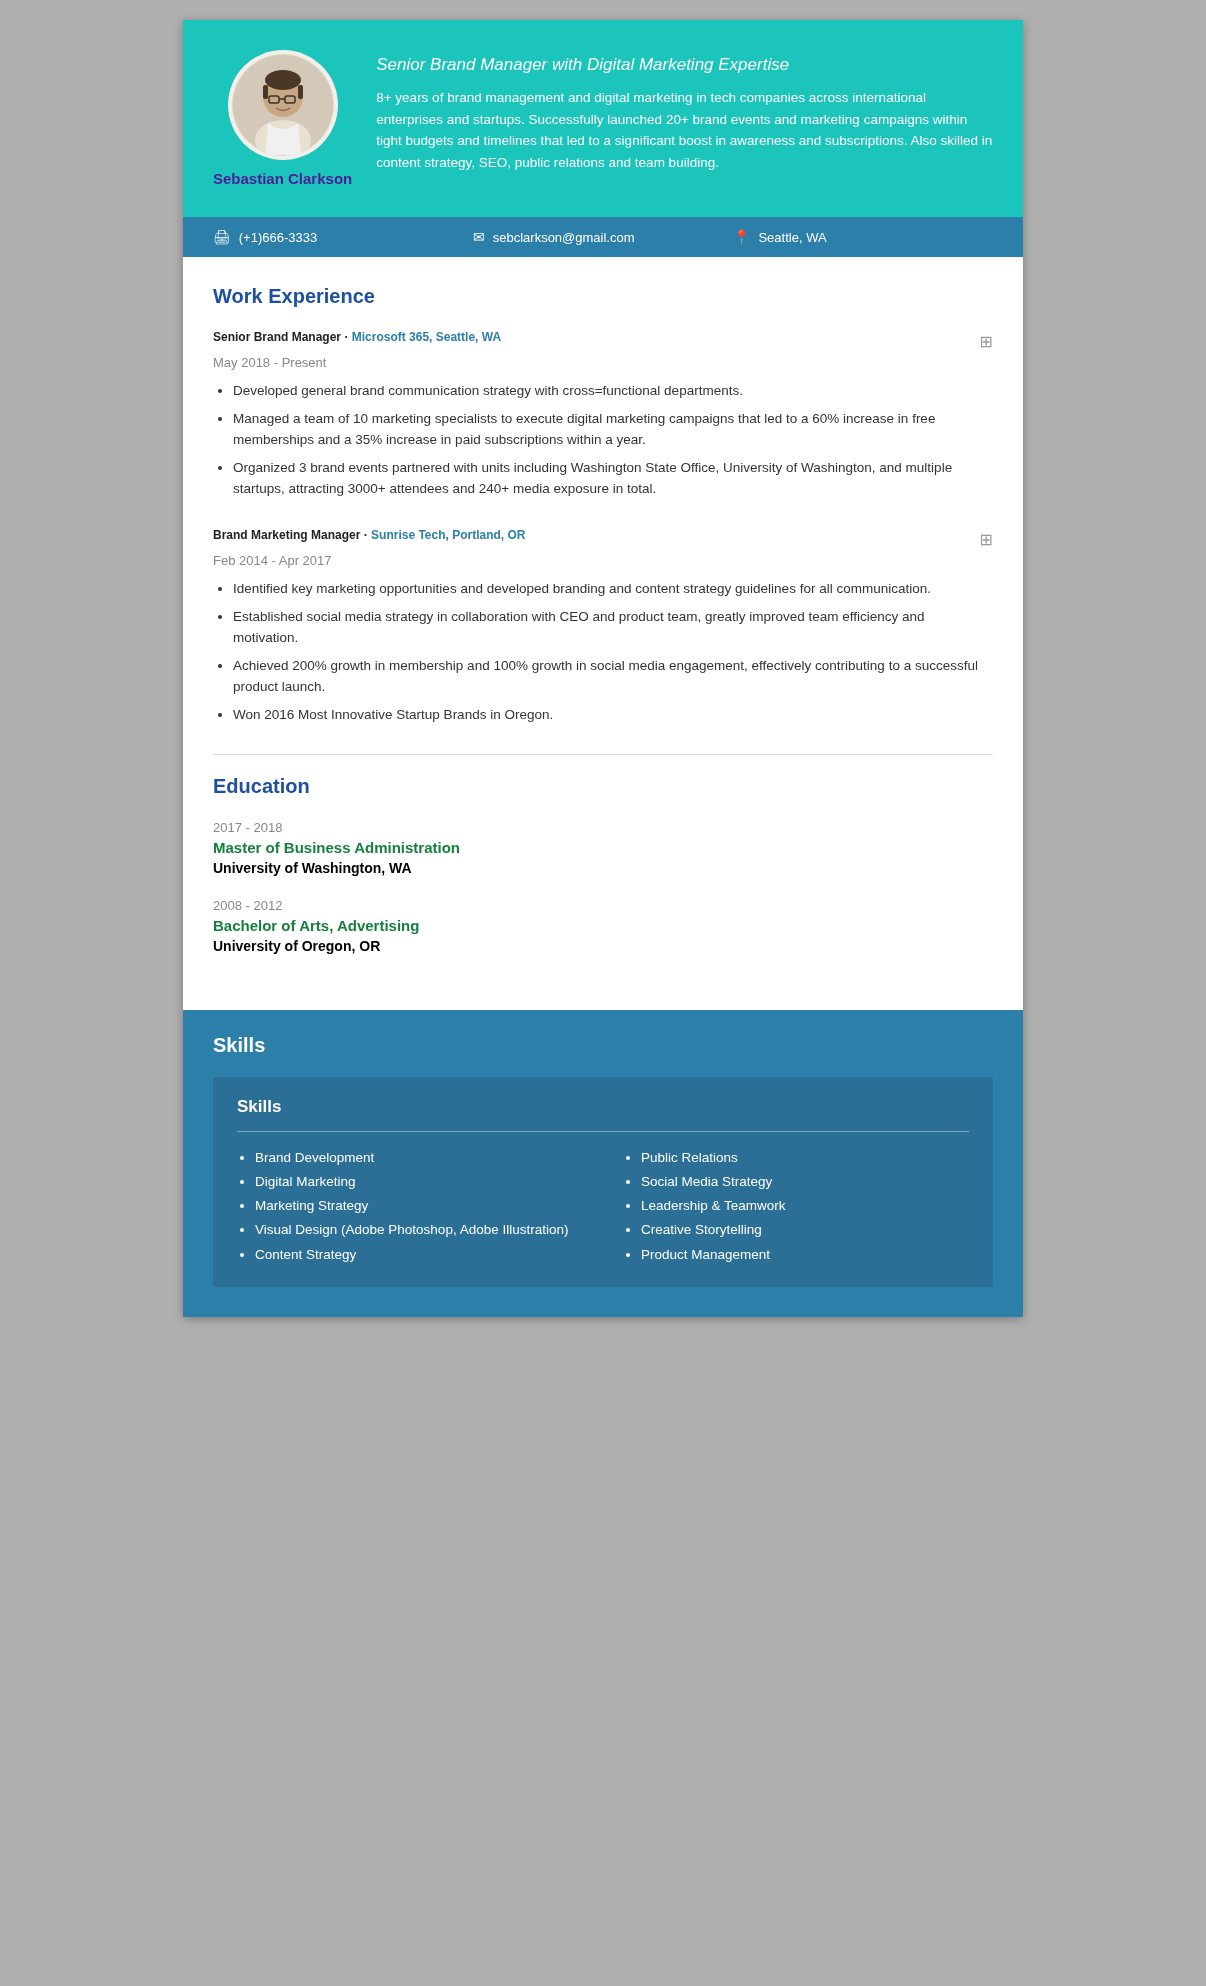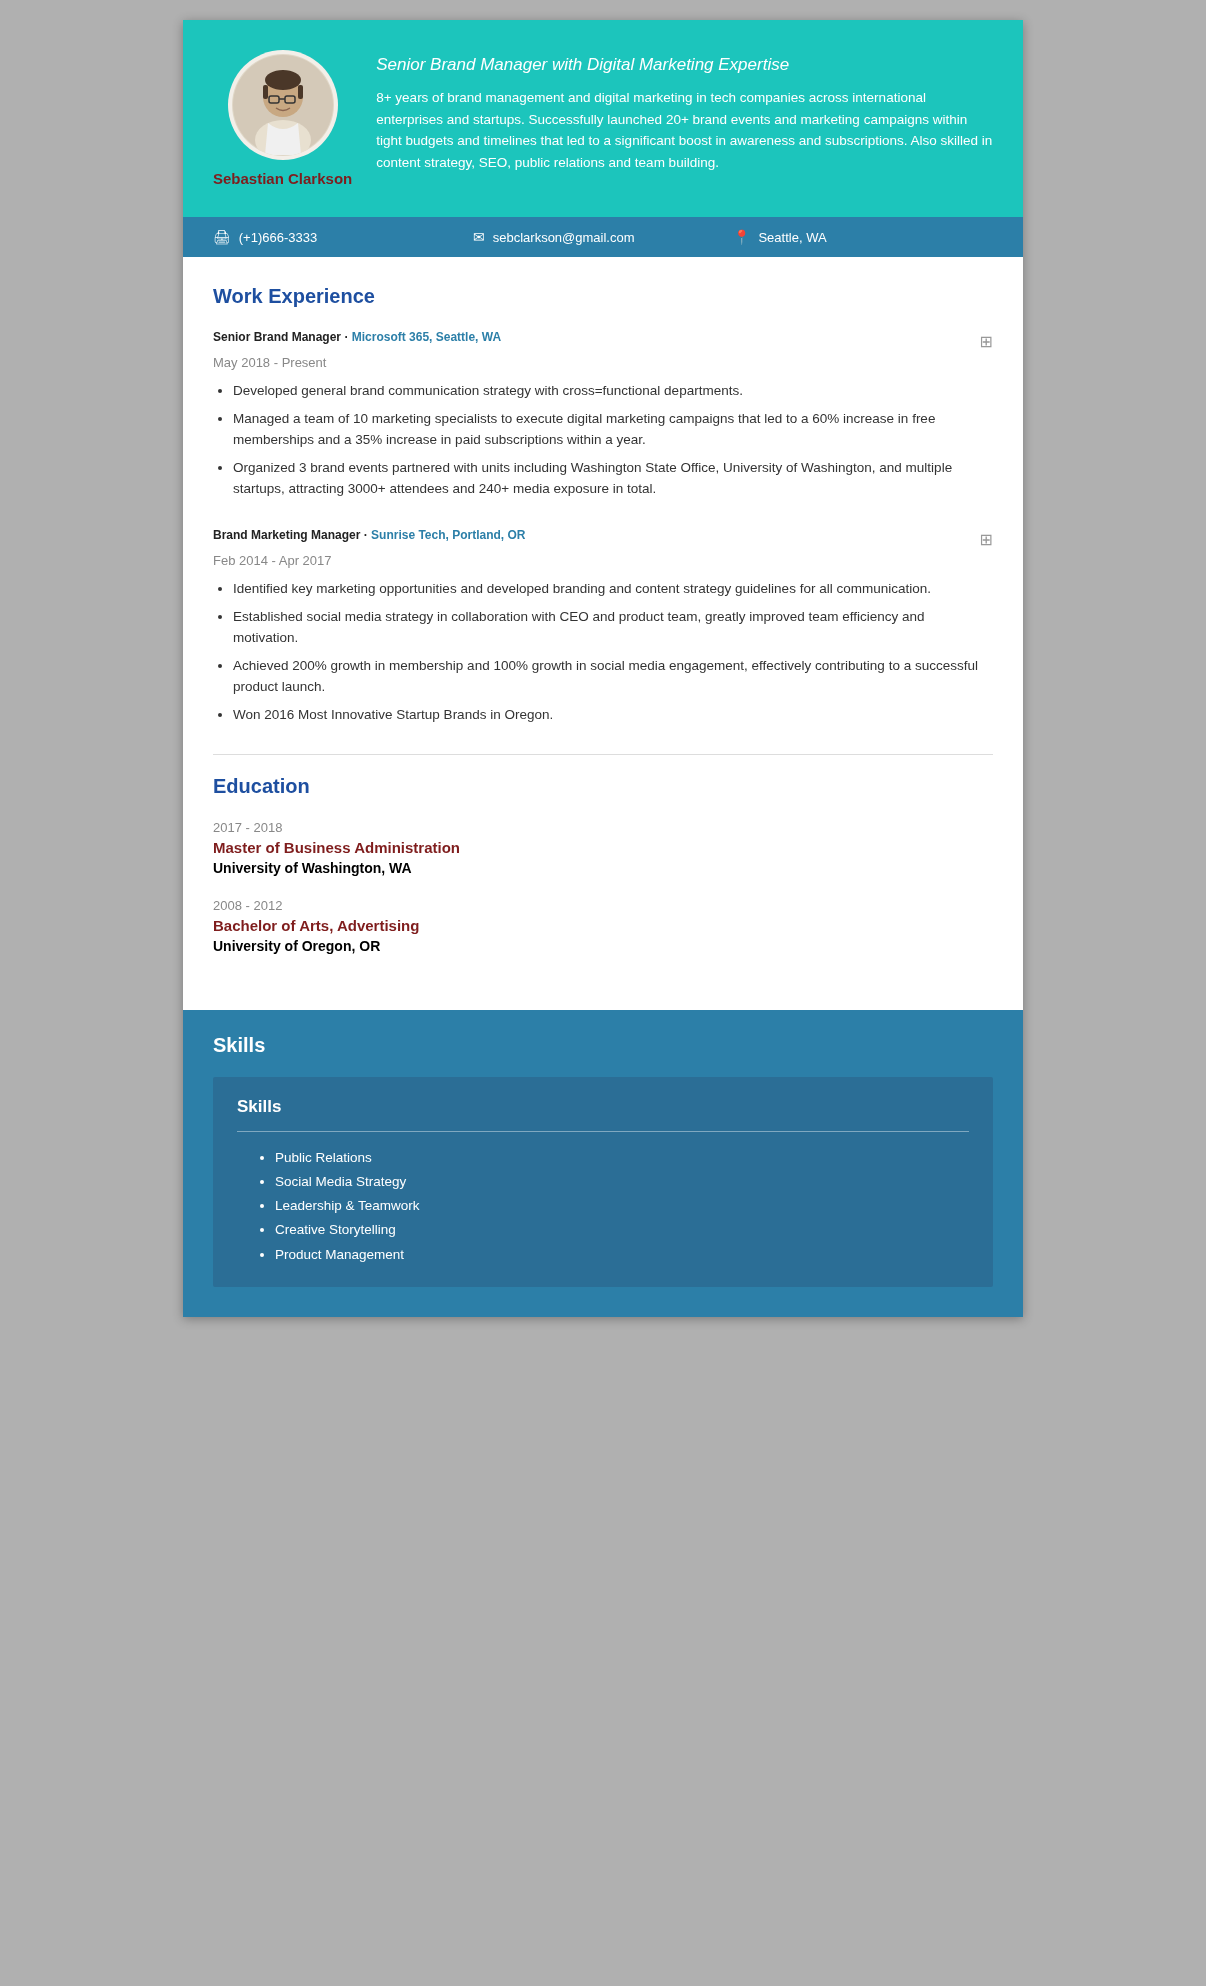--- a/index.html
+++ b/index.html
@@ -40,21 +40,21 @@
       border: 4px solid rgba(255,255,255,0.6);
       display: flex;
       align-items: center;
       justify-content: center;
     }
     .avatar svg {
       width: 100px;
       height: 100px;
     }
     .person-name {
-      color: #7f1d1d;
+      color: #4c1d95;
       font-weight: bold;
       font-size: 15px;
       text-align: center;
       white-space: nowrap;
     }
     .header-text {
       flex: 1;
       padding-top: 5px;
     }
     .header-title {
@@ -153,21 +153,21 @@
       margin-bottom: 22px;
     }
     .edu-years {
       color: #888;
       font-size: 13px;
       margin-bottom: 4px;
     }
     .edu-degree {
       font-weight: bold;
       font-size: 15px;
-      color: #7f1d1d;
+      color: #15803d;
       margin-bottom: 4px;
     }
     .edu-institution {
       color: #000000;
       font-size: 14px;
       font-weight: bold;
     }
 
     
     .skills-outer {
@@ -333,20 +333,29 @@
   </div>
 
   <div class="skills-outer">
     <div class="skills-outer-title">Skills</div>
 
     <div class="skills-inner">
       <div class="skills-inner-title">Skills</div>
       <div class="skills-columns">
         <div class="skills-col">
           <ul class="skills-list">
+            <li>Brand Development</li>
+            <li>Digital Marketing</li>
+            <li>Marketing Strategy</li>
+            <li>Visual Design (Adobe Photoshop, Adobe Illustration)</li>
+            <li>Content Strategy</li>
+          </ul>
+        </div>
+        <div class="skills-col">
+          <ul class="skills-list">
             <li>Public Relations</li>
             <li>Social Media Strategy</li>
             <li>Leadership &amp; Teamwork</li>
             <li>Creative Storytelling</li>
             <li>Product Management</li>
           </ul>
         </div>
       </div>
     </div>
   </div>

